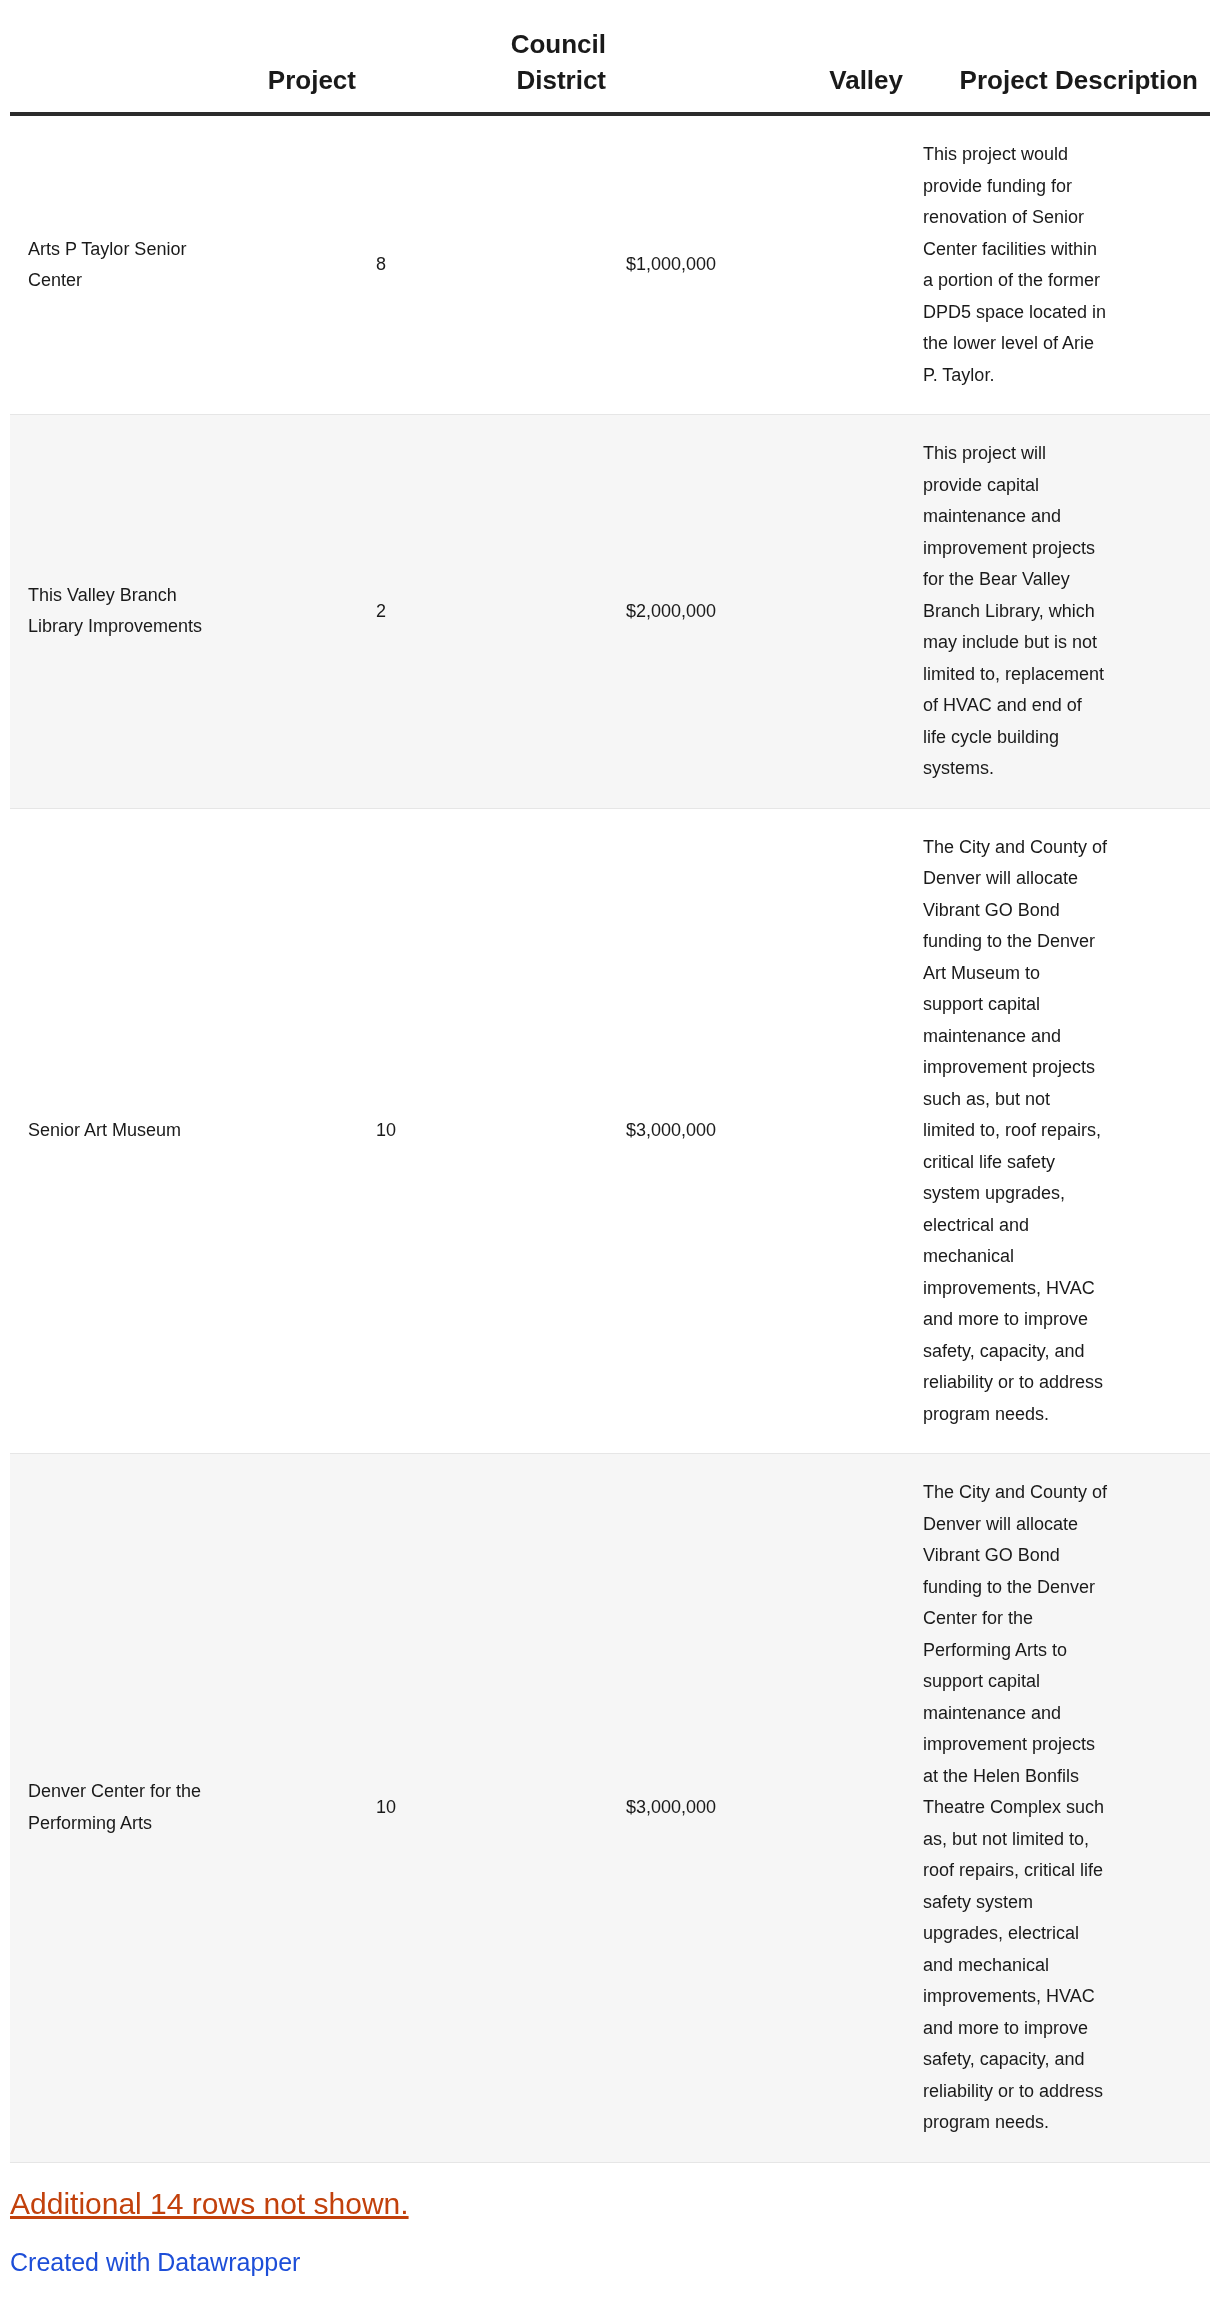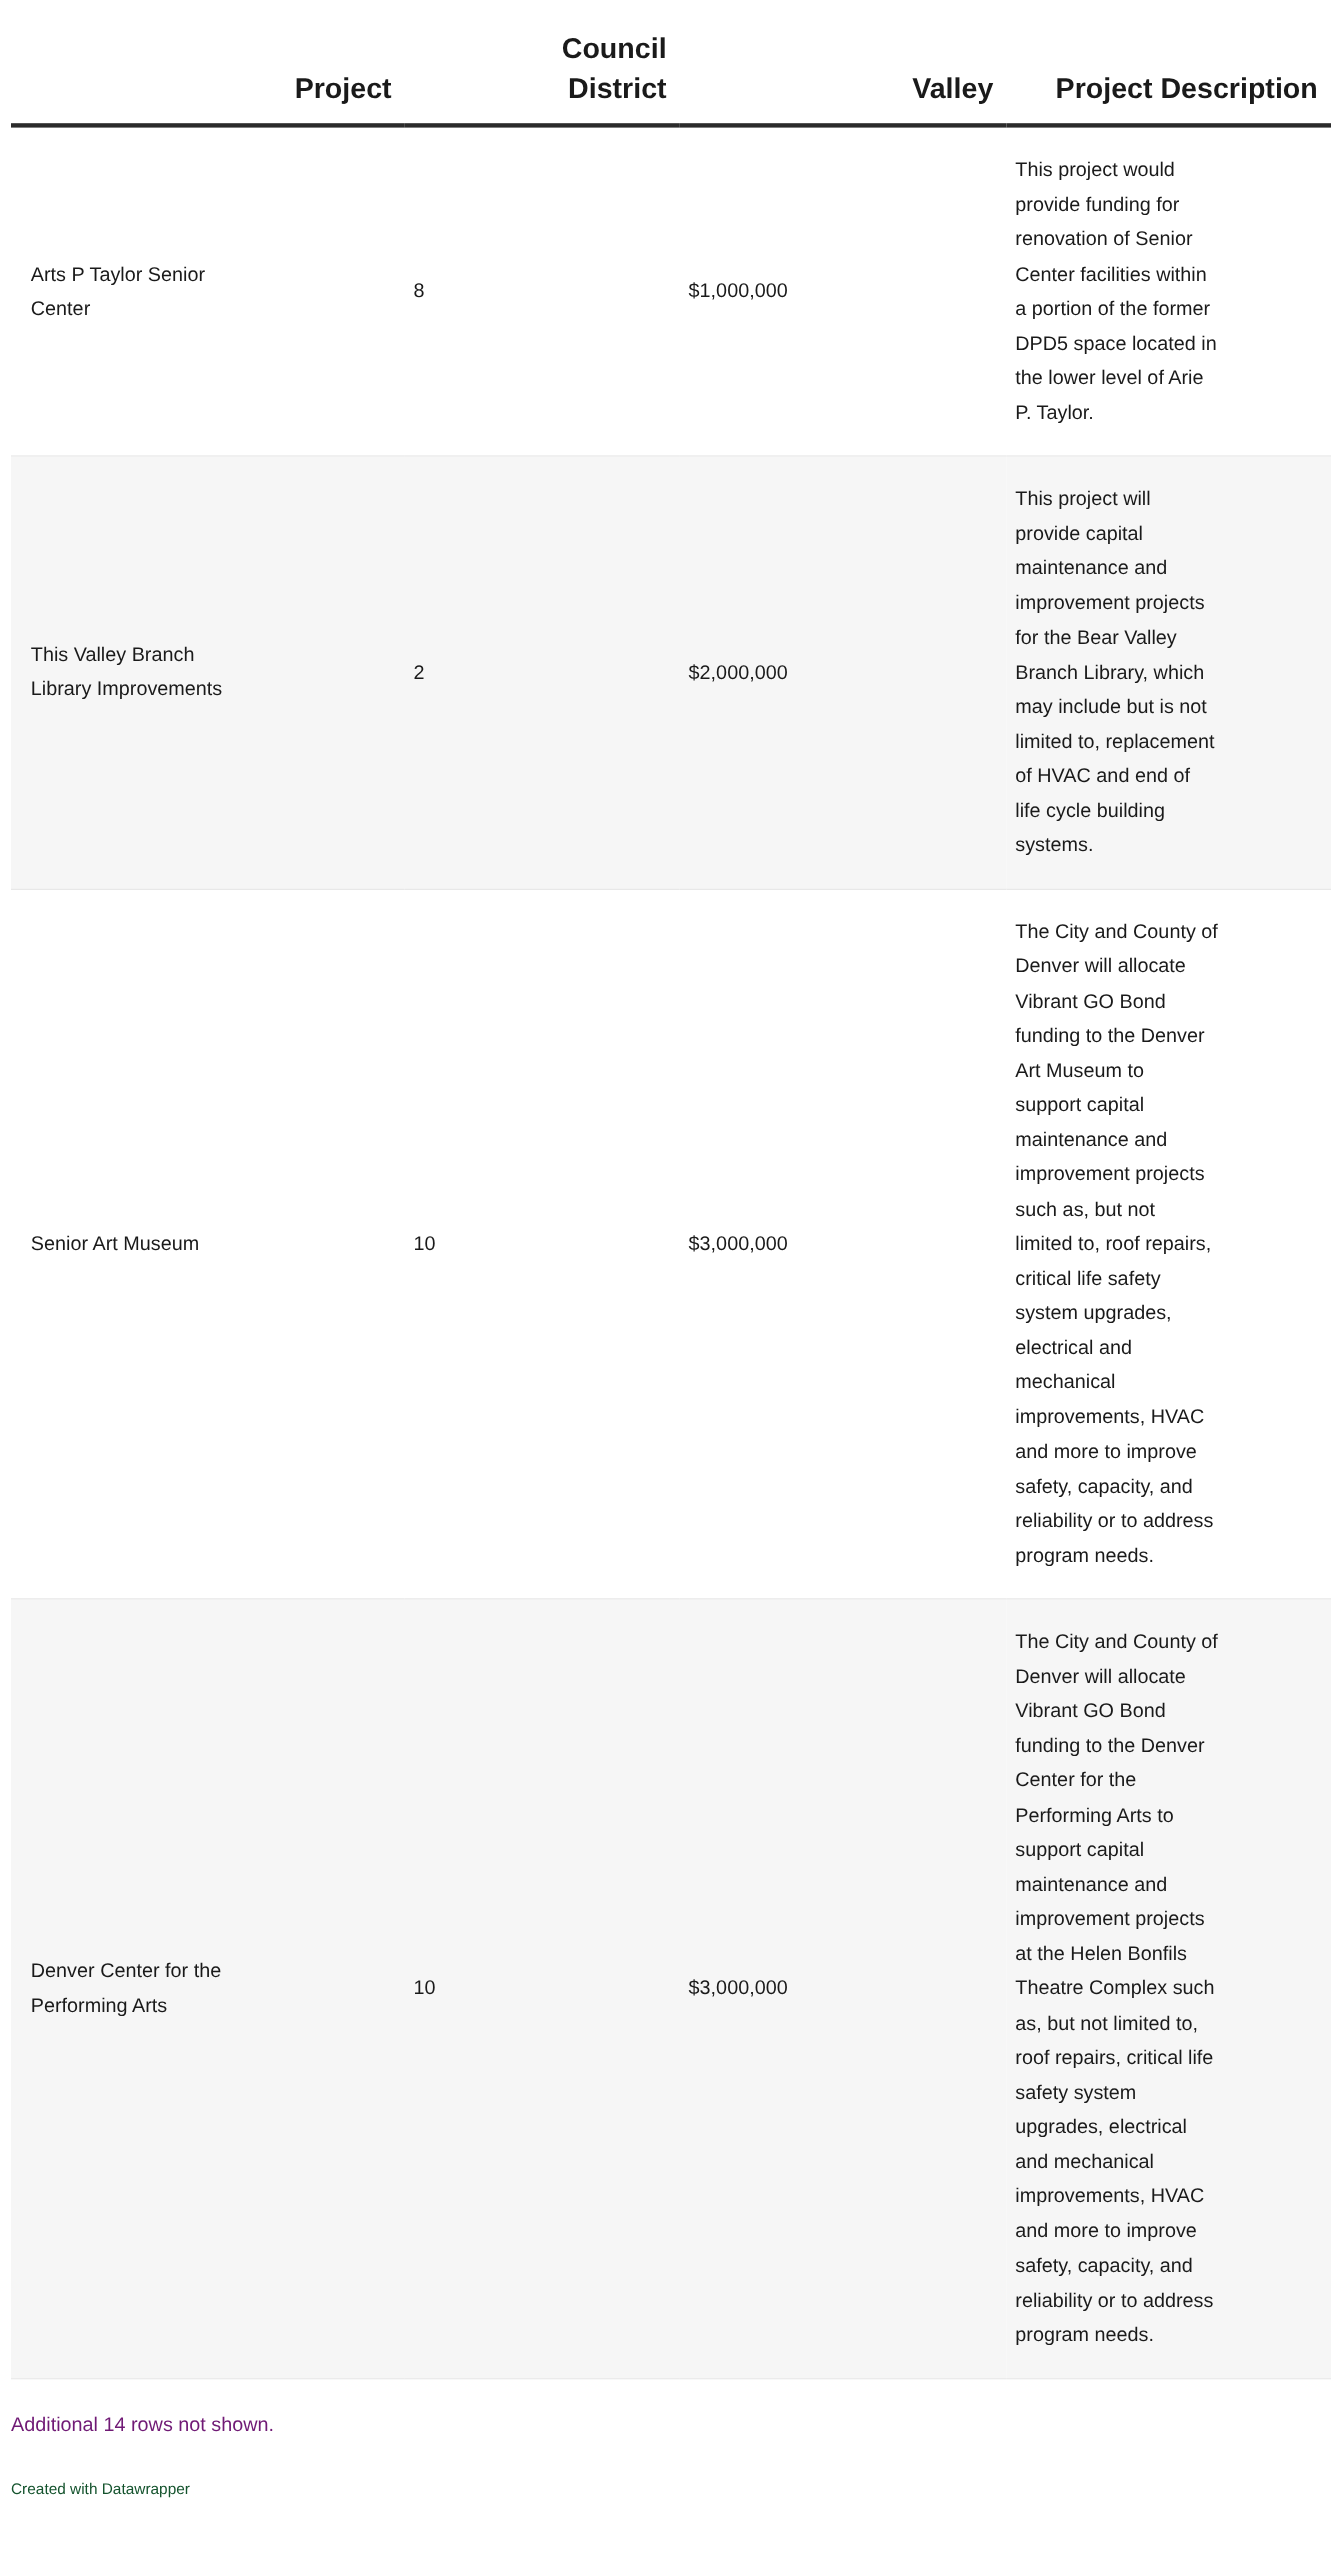--- a/index.html
+++ b/index.html
@@ -44,29 +44,30 @@
     padding: 23px 12px 23px 8px;
     border-bottom: 1.5px solid #e6e6e6;
     white-space: pre-line;
     color: #1a1a1a;
   }
   tbody td:first-child { padding-left: 18px; }
   tbody tr:nth-child(even) { background: #f6f6f6; }
 
   .note {
     margin: 24px 0 0 0;
-    font-size: 18px;
+    font-size: 30px;
     line-height: 34px;
-    color: #701a75;
+    color: #c2410c;
+    text-decoration: underline;
   }
   .attribution {
     margin: 28px 0 14px 0;
-    font-size: 14px;
+    font-size: 25px;
     line-height: 26px;
-    color: #14532d;
+    color: #1d4ed8;
   }
 </style>
 </head>
 <body>
 
 <div class="chart-wrap">
 
   <table class="dw-table">
     <colgroup>
       <col class="c1">

